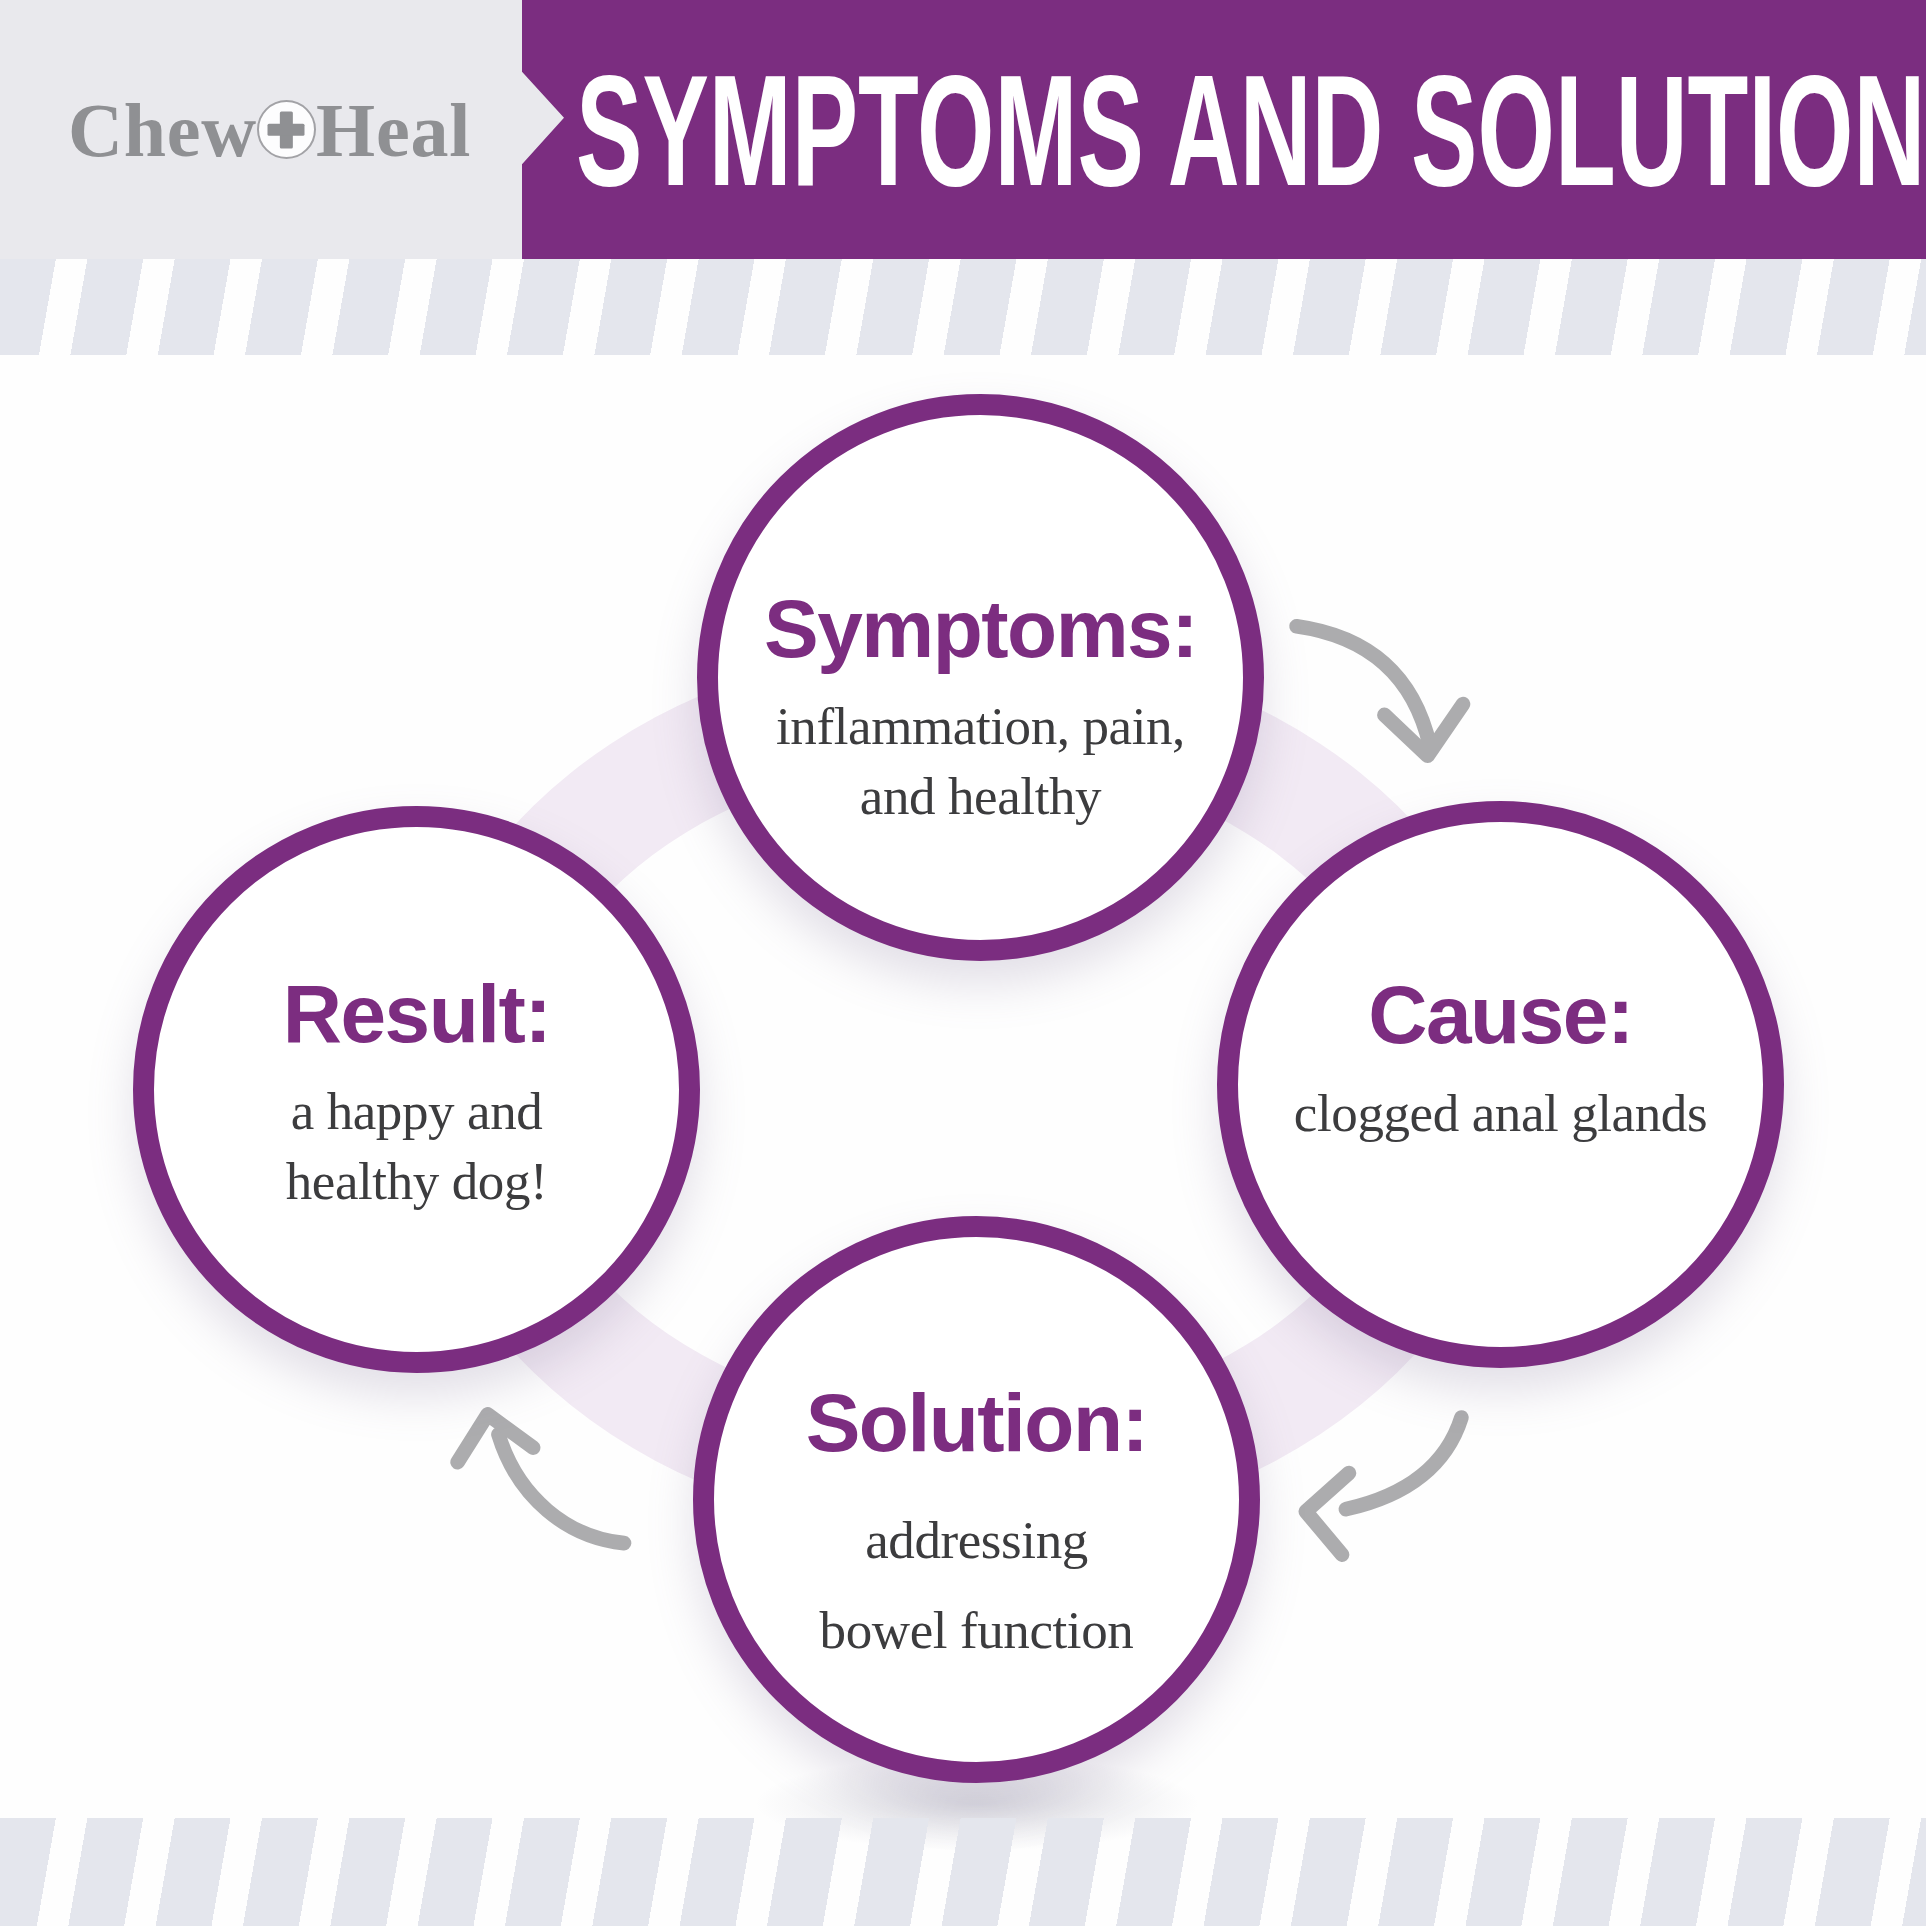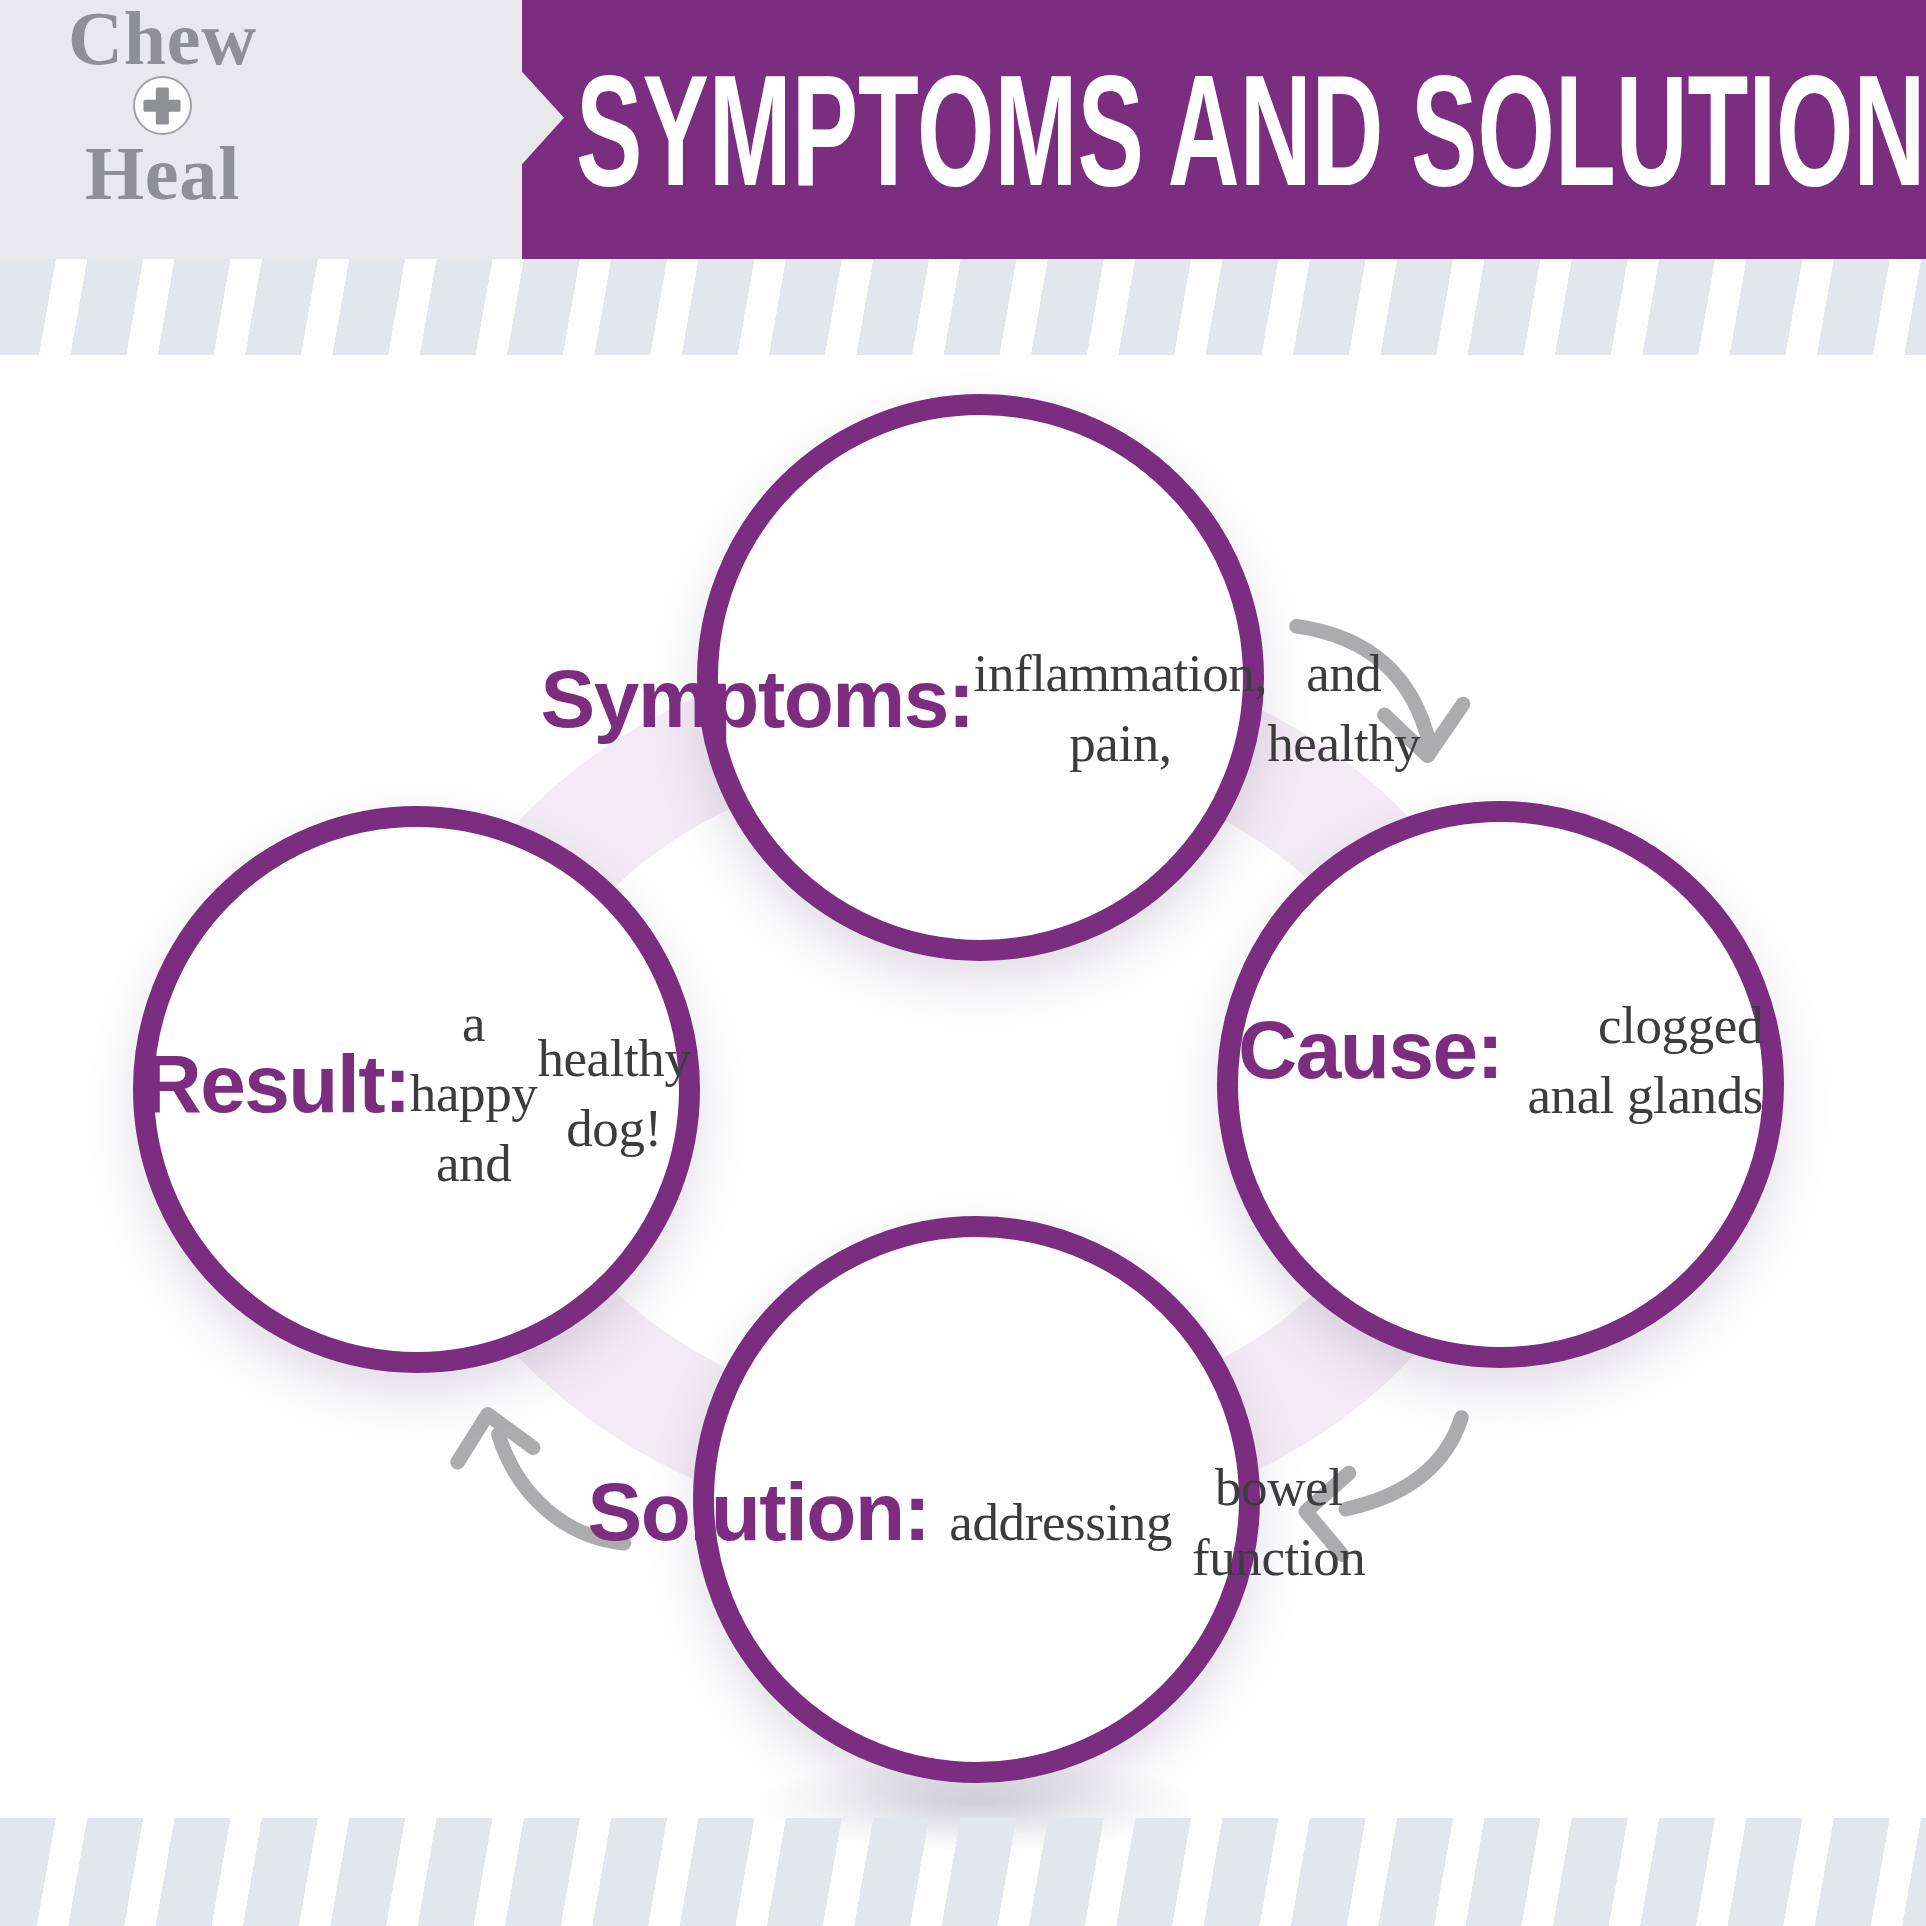--- a/index.html
+++ b/index.html
@@ -2,21 +2,21 @@
 <html style="font-size:12.3px"><head>
 <meta charset="utf-8">
 <style>
   html,body{margin:0;padding:0;background:#ffffff;}
   .canvas{position:relative;width:1926px;height:1926px;overflow:hidden;
           background:#fefefe;font-family:"Liberation Sans",sans-serif;}
 
   
   .header{position:absolute;left:0;top:0;width:1926px;height:259px;}
   .logo-box{position:absolute;left:0;top:0;width:565px;height:259px;background:#e9e9ed;}
-  .logo-row{position:absolute;left:68px;top:0;height:259px;display:flex;align-items:center;gap:0;flex-direction:column;}
+  .logo-row{position:absolute;left:68px;top:0;height:259px;display:flex;align-items:center;gap:0;}
   .logo-word{font-family:"Liberation Serif",serif;font-weight:700;font-size:76px;
              color:#8f9093;letter-spacing:0.8px;line-height:1;}
   .plus-badge{position:relative;width:55px;height:55px;border-radius:50%;
               background:#fdfdfe;border:2.3px solid #a2a2a6;}
   .plus-badge .bar-v,.plus-badge .bar-h{position:absolute;background:#8f9093;border-radius:1.5px;}
   .plus-badge .bar-v{left:50%;top:50%;width:12.3px;height:37px;transform:translate(-50%,-50%);}
   .plus-badge .bar-h{left:50%;top:50%;width:37px;height:12.3px;transform:translate(-50%,-50%);}
   .banner{position:absolute;left:522px;top:0;width:1404px;height:259px;background:#7b2d80;
           clip-path:polygon(0 0,100% 0,100% 100%,0 100%,0 63.4%,42px 45.5%,0 27.7%);}
   .page-title{position:absolute;left:576px;top:50%;transform:translateY(-50%) scaleX(0.63);
@@ -32,21 +32,21 @@
   
   .ring{position:absolute;left:407px;top:642px;width:1117px;height:894px;border-radius:50%;
         border:116px solid #f2eaf4;box-sizing:border-box;}
   .soft-shadow{position:absolute;left:669px;top:1738px;width:616px;height:131px;
         background:radial-gradient(ellipse 50% 50% at 50% 50%,rgba(140,140,160,.30),rgba(140,140,160,0) 72%);}
   .arrows{position:absolute;left:0;top:0;}
 
   .node{position:absolute;width:567px;height:567px;box-sizing:border-box;border-radius:50%;
         background:#ffffff;border:21px solid #7b2d80;
         box-shadow:0 23px 46px rgba(128,112,148,.22);
-        display:flex;flex-direction:row;align-items:center;justify-content:center;
+        display:flex;flex-direction:column;align-items:center;justify-content:center;
         text-align:center;}
   .node-heading{margin:0 0 20px 0;font-weight:700;font-size:82px;line-height:1.05;
         color:#7c2d80;letter-spacing:-1.5px;}
   .node-line{margin:0;font-size:53px;line-height:1.32;color:#3c3c3e;letter-spacing:-0.4px;font-family:Liberation Serif, serif;}
   .node-symptoms{left:697px;top:394px;padding-top:63px;}
   .node-cause{left:1217px;top:801px;padding-bottom:48px;text-align:right;}
   .node-solution{left:693px;top:1216px;padding-top:46px;gap:20px;}
   .node-result{left:133px;top:806px;padding-top:9.2px;}
 </style>
 </head>

